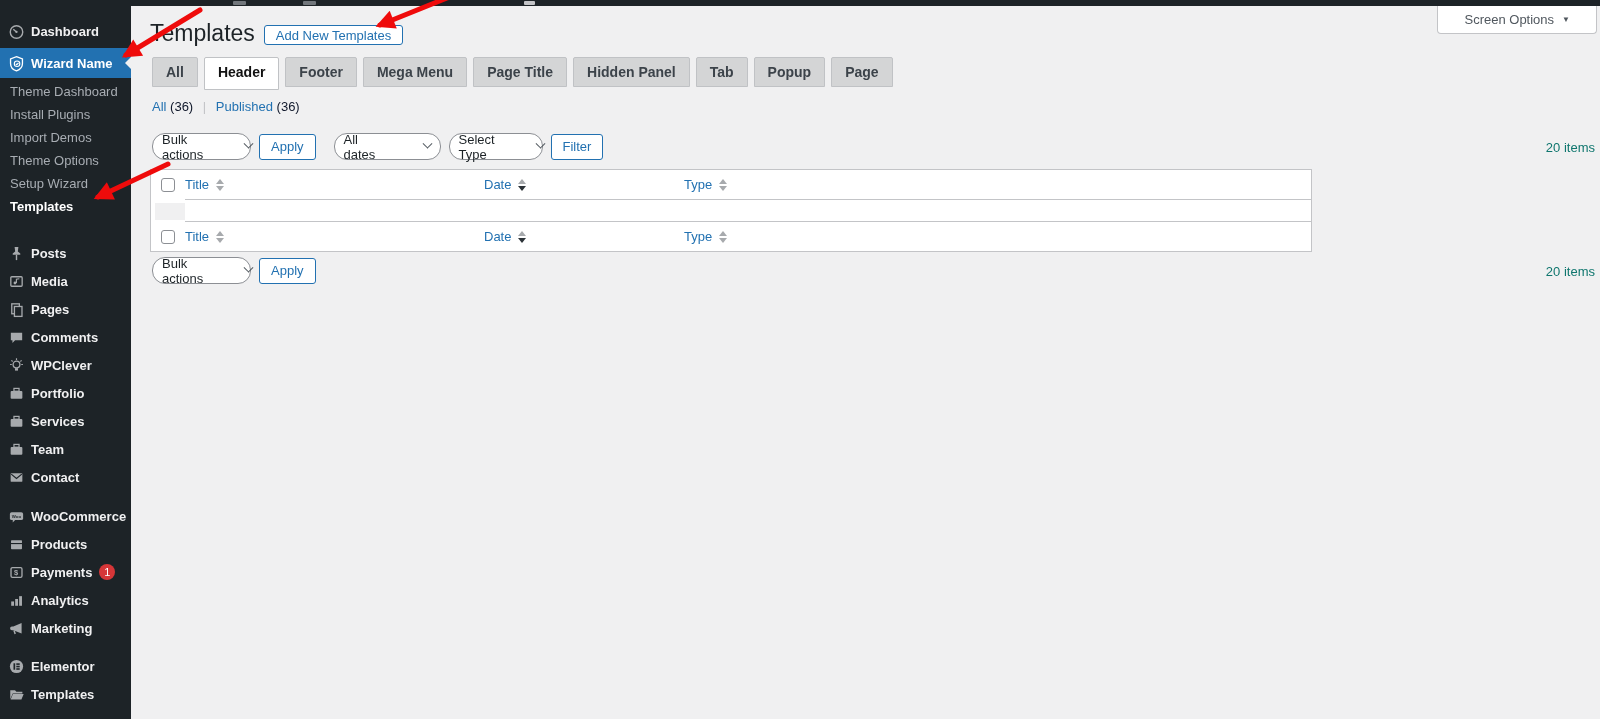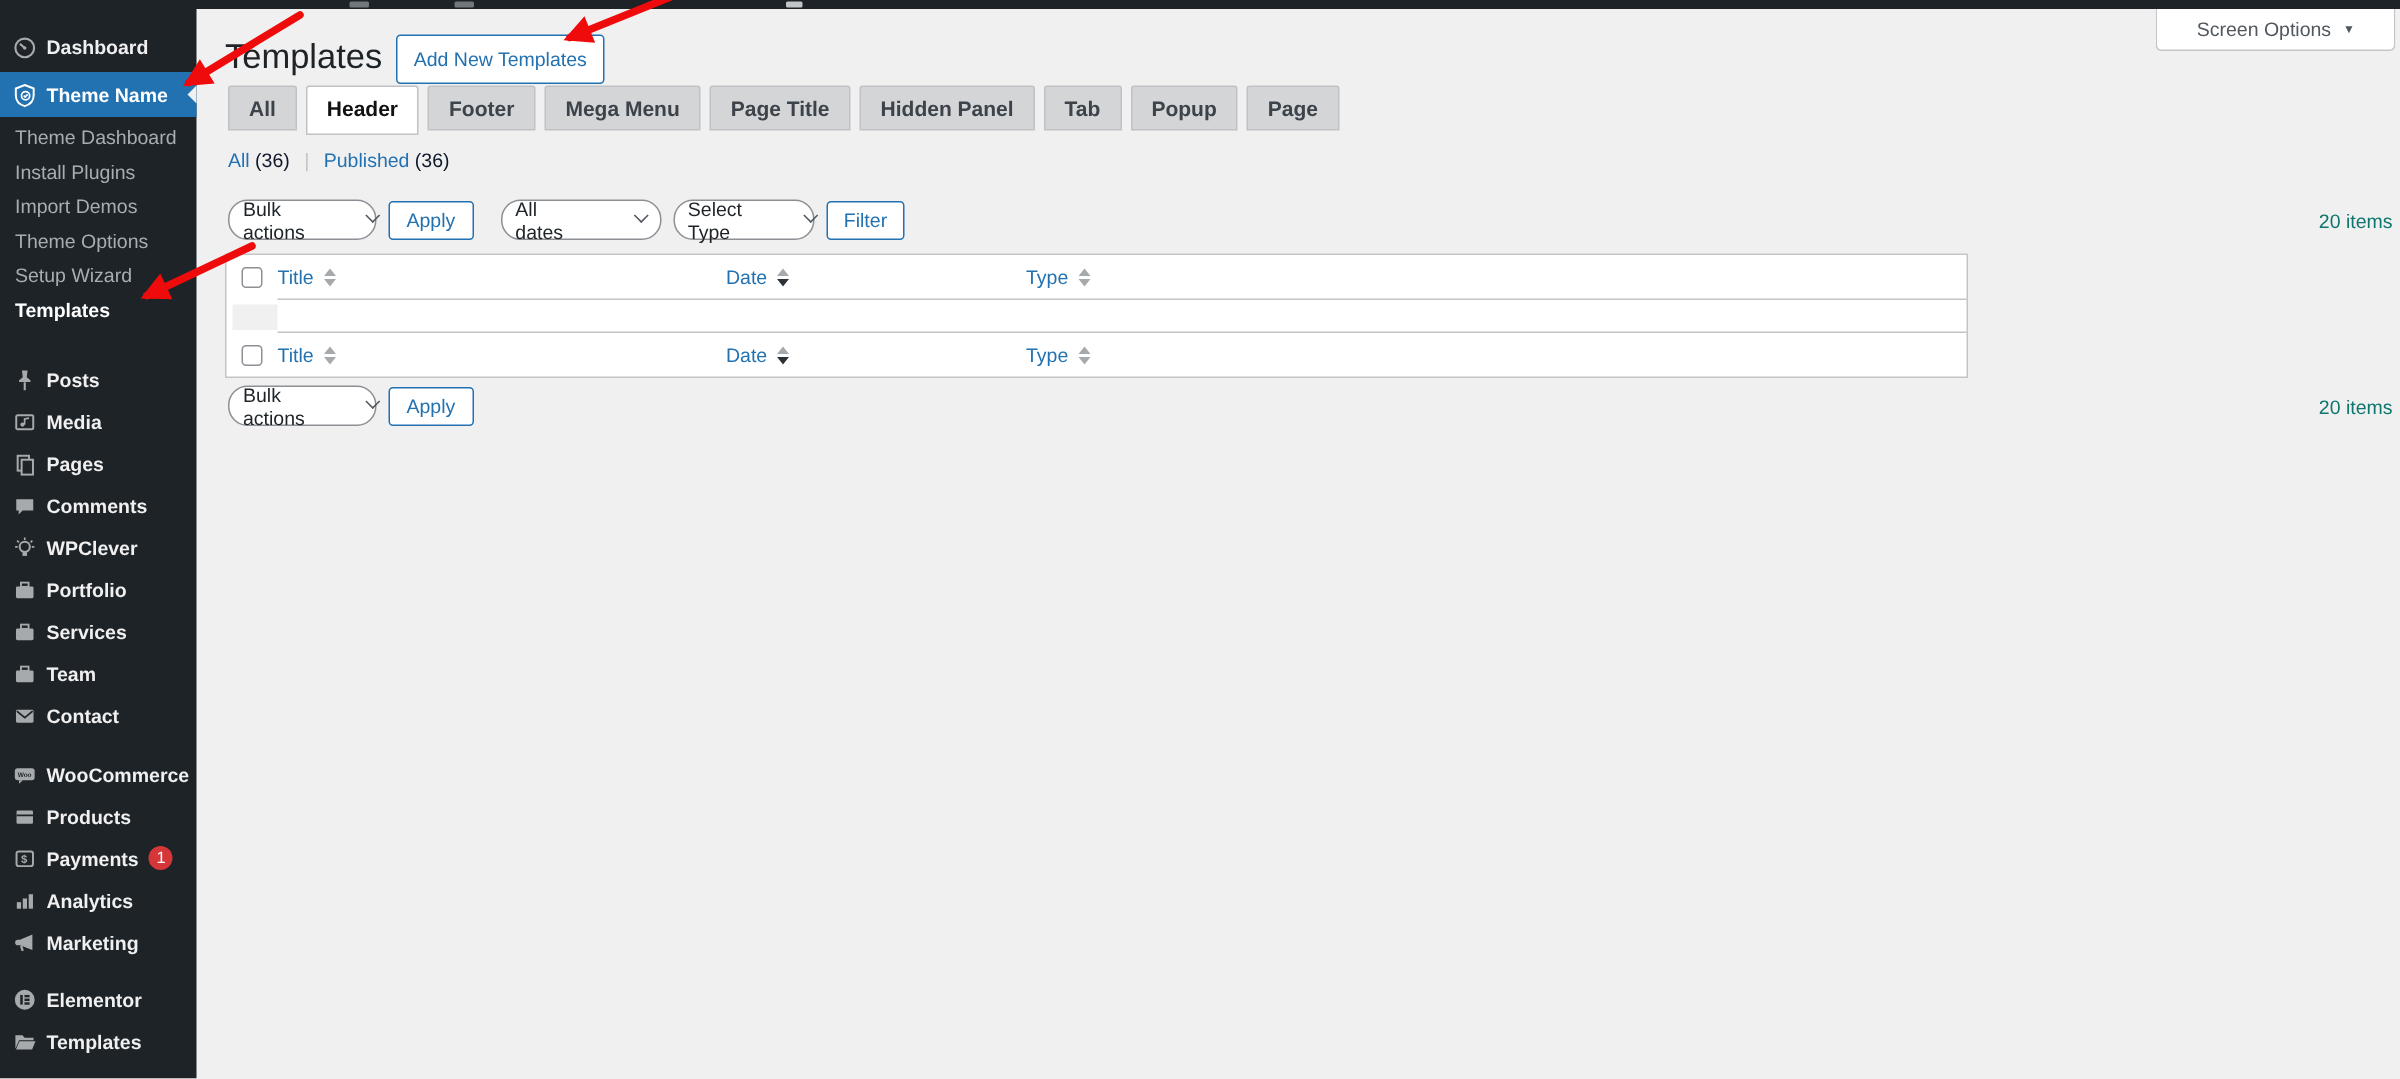--- a/index.html
+++ b/index.html
@@ -33,21 +33,21 @@
   .screen-options { position:absolute; right:3px; top:6px; display:flex; align-items:center; gap:8px;
                     background:#fff; border:1px solid #c3c4c7; border-top:none; border-radius:0 0 4px 4px;
                     padding:6px 26px; color:#50575e; cursor:pointer; z-index:3; }
   .so-arrow { font-size:8px; color:#50575e; }
 
   .title-row { position:absolute; left:150px; top:20px; display:flex; align-items:center; gap:9px; }
   h1.page-title { font-size:23px; font-weight:400; color:#1d2327; line-height:1.2; }
   .btn { display:inline-flex; align-items:center; justify-content:center; background:#fff;
          border:1px solid #2271b1; color:#2271b1; border-radius:3px; height:26px; padding:0 11px;
          cursor:pointer; white-space:nowrap; font-size:13px; }
-  .add-new { height:33px; margin-top:3px; }
+  .add-new { height:20px; margin-top:3px; }
 
   .tabs { position:absolute; left:152px; top:57px; display:flex; gap:6px; align-items:flex-start; }
   .tab { background:#d4d5d6; border:1px solid #c0c2c5; color:#3c434a; font-weight:600; font-size:14px;
          padding:6px 13px 6px; cursor:pointer; border-radius:2px 2px 0 0; white-space:nowrap; }
   .tab.active { background:#fff; color:#111; padding-bottom:9px; }
 
   .subsubsub { position:absolute; left:152px; top:99px; color:#646970; }
   .subsubsub .lnk { color:#2271b1; cursor:pointer; }
   .subsubsub .cnt { color:#0f172a; }
   .subsubsub .sep { margin:0 6px; color:#c3c4c7; }
@@ -114,21 +114,21 @@
     </div>
 
     <div class="mi active">
       <span class="ic">
         <svg width="17" height="17" viewBox="0 0 18 18">
             <path d="M9 1.8 L15.3 4.2 V9 c0 4.4-3.1 6.7-6.3 7.7 C5.5 15.7 2.7 13.4 2.7 9 V4.2 Z" fill="none" stroke="#fff" stroke-width="1.4"></path>
             <circle cx="9.6" cy="9.3" r="2.9" fill="none" stroke="#fff" stroke-width="1.2"></circle>
             <path d="M8.3 9.3 l1 1 l1.8-1.9" fill="none" stroke="#fff" stroke-width="1.2"></path>
           </svg>
       </span>
-      <span class="mi-label">Theme Name</span>
+      <span class="mi-label">Wizard Name</span>
     </div>
 
     <div class="submenu">
       <div class="smi">
           <span>Theme Dashboard</span>
         </div>
       <div class="smi">
           <span>Install Plugins</span>
         </div>
       <div class="smi">

